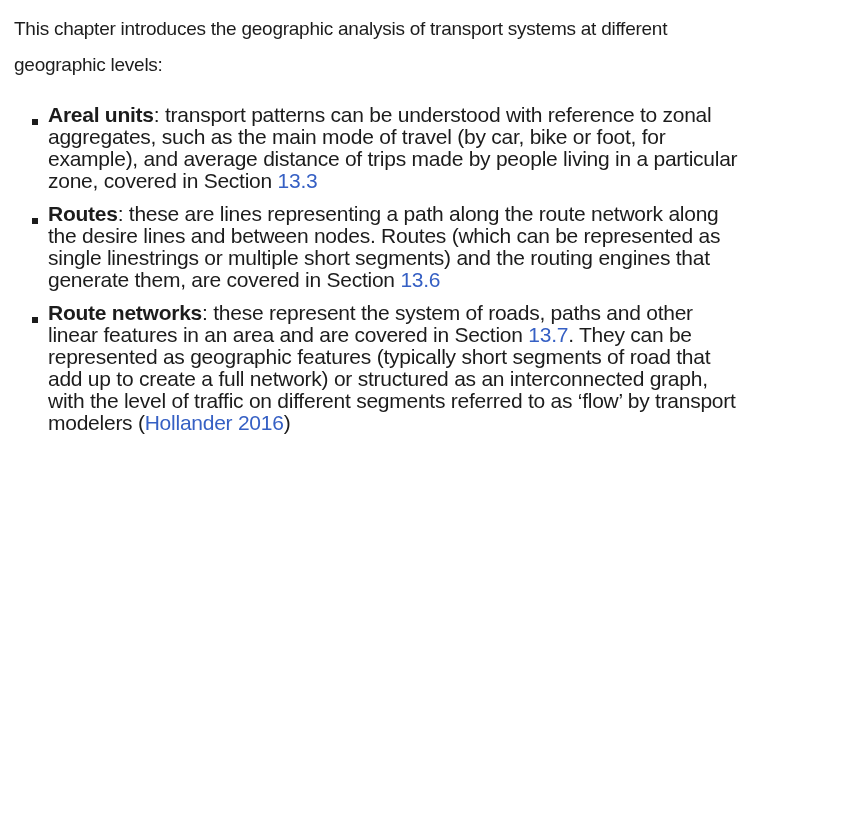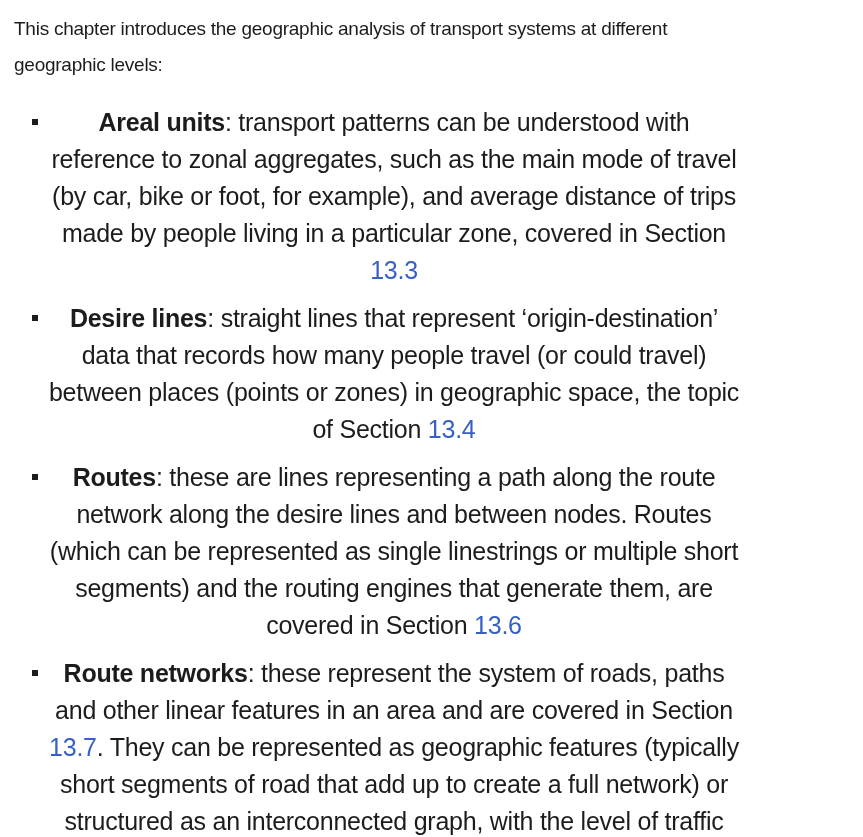--- a/index.html
+++ b/index.html
@@ -31,24 +31,23 @@
   }
   ul.topics {
     list-style: none;
     margin: 0;
     padding: 0;
   }
   ul.topics > li {
     position: relative;
     padding-left: 34px;
     margin: 0 0 11px 0;
-    font-size: 25px;
-    line-height: 37px;
+    font-size: 21px;
+    line-height: 22px;
     letter-spacing: -0.25px;
-    text-align: center;
   }
   ul.topics > li::before {
     content: "";
     position: absolute;
     left: 18px;
     top: 15px;
     width: 6px;
     height: 6px;
     background: var(--bullet-color);
   }
@@ -60,17 +59,16 @@
     cursor: pointer;
   }
 </style>
 </head>
 <body>
 
 <div class="page">
   <p class="intro"><span class="normal">This chapter introduces the geographic analysis of transport systems at different geographic levels:</span></p>
   <ul class="topics">
       <li><span class="bold">Areal units</span><span class="normal">: transport patterns can be understood with reference to zonal aggregates, such as the main mode of travel (by car, bike or foot, for example), and average distance of trips made by people living in a particular zone, covered in Section </span><a href="#" class="link">13.3</a></li>
-      <li><span class="bold">Desire lines</span><span class="normal">: straight lines that represent ‘origin-destination’ data that records how many people travel (or could travel) between places (points or zones) in geographic space, the topic of Section </span><a href="#" class="link">13.4</a></li>
       <li><span class="bold">Routes</span><span class="normal">: these are lines representing a path along the route network along the desire lines and between nodes. Routes (which can be represented as single linestrings or multiple short </span><span class="italic">segments</span><span class="normal">) and the </span><span class="italic">routing engines</span><span class="normal"> that generate them, are covered in Section </span><a href="#" class="link">13.6</a></li>
       <li><span class="bold">Route networks</span><span class="normal">: these represent the system of roads, paths and other linear features in an area and are covered in Section </span><a href="#" class="link">13.7</a><span class="normal">. They can be represented as geographic features (typically short segments of road that add up to create a full network) or structured as an interconnected graph, with the level of traffic on different segments referred to as ‘flow’ by transport modelers (</span><a href="#" class="link">Hollander 2016</a><span class="normal">)</span></li>
     </ul>
 </div>
 
 </body></html>

